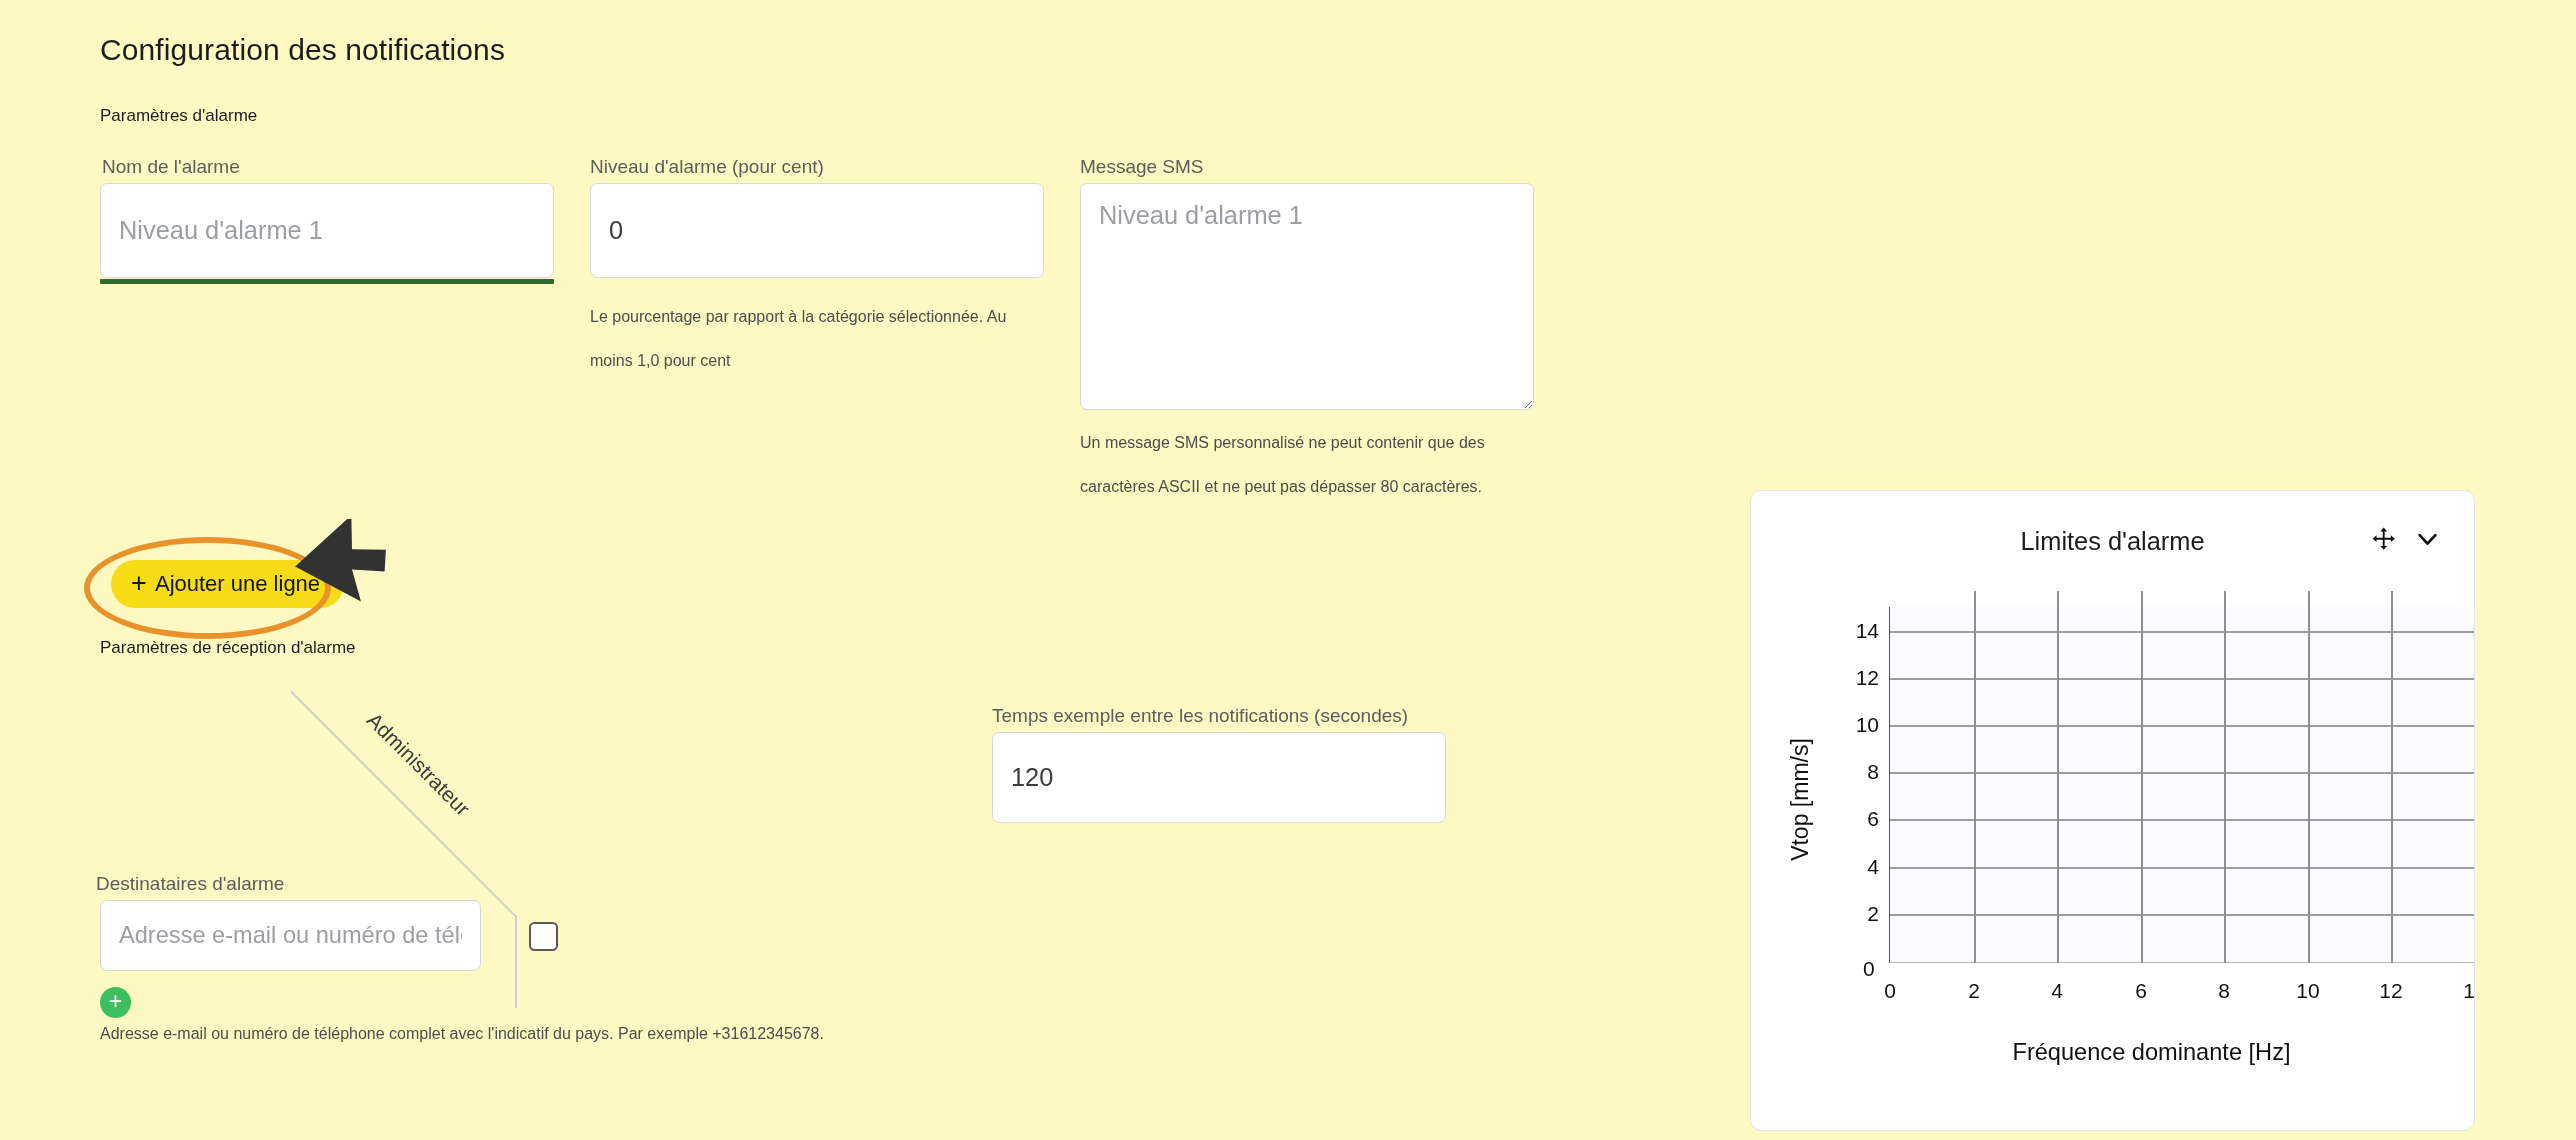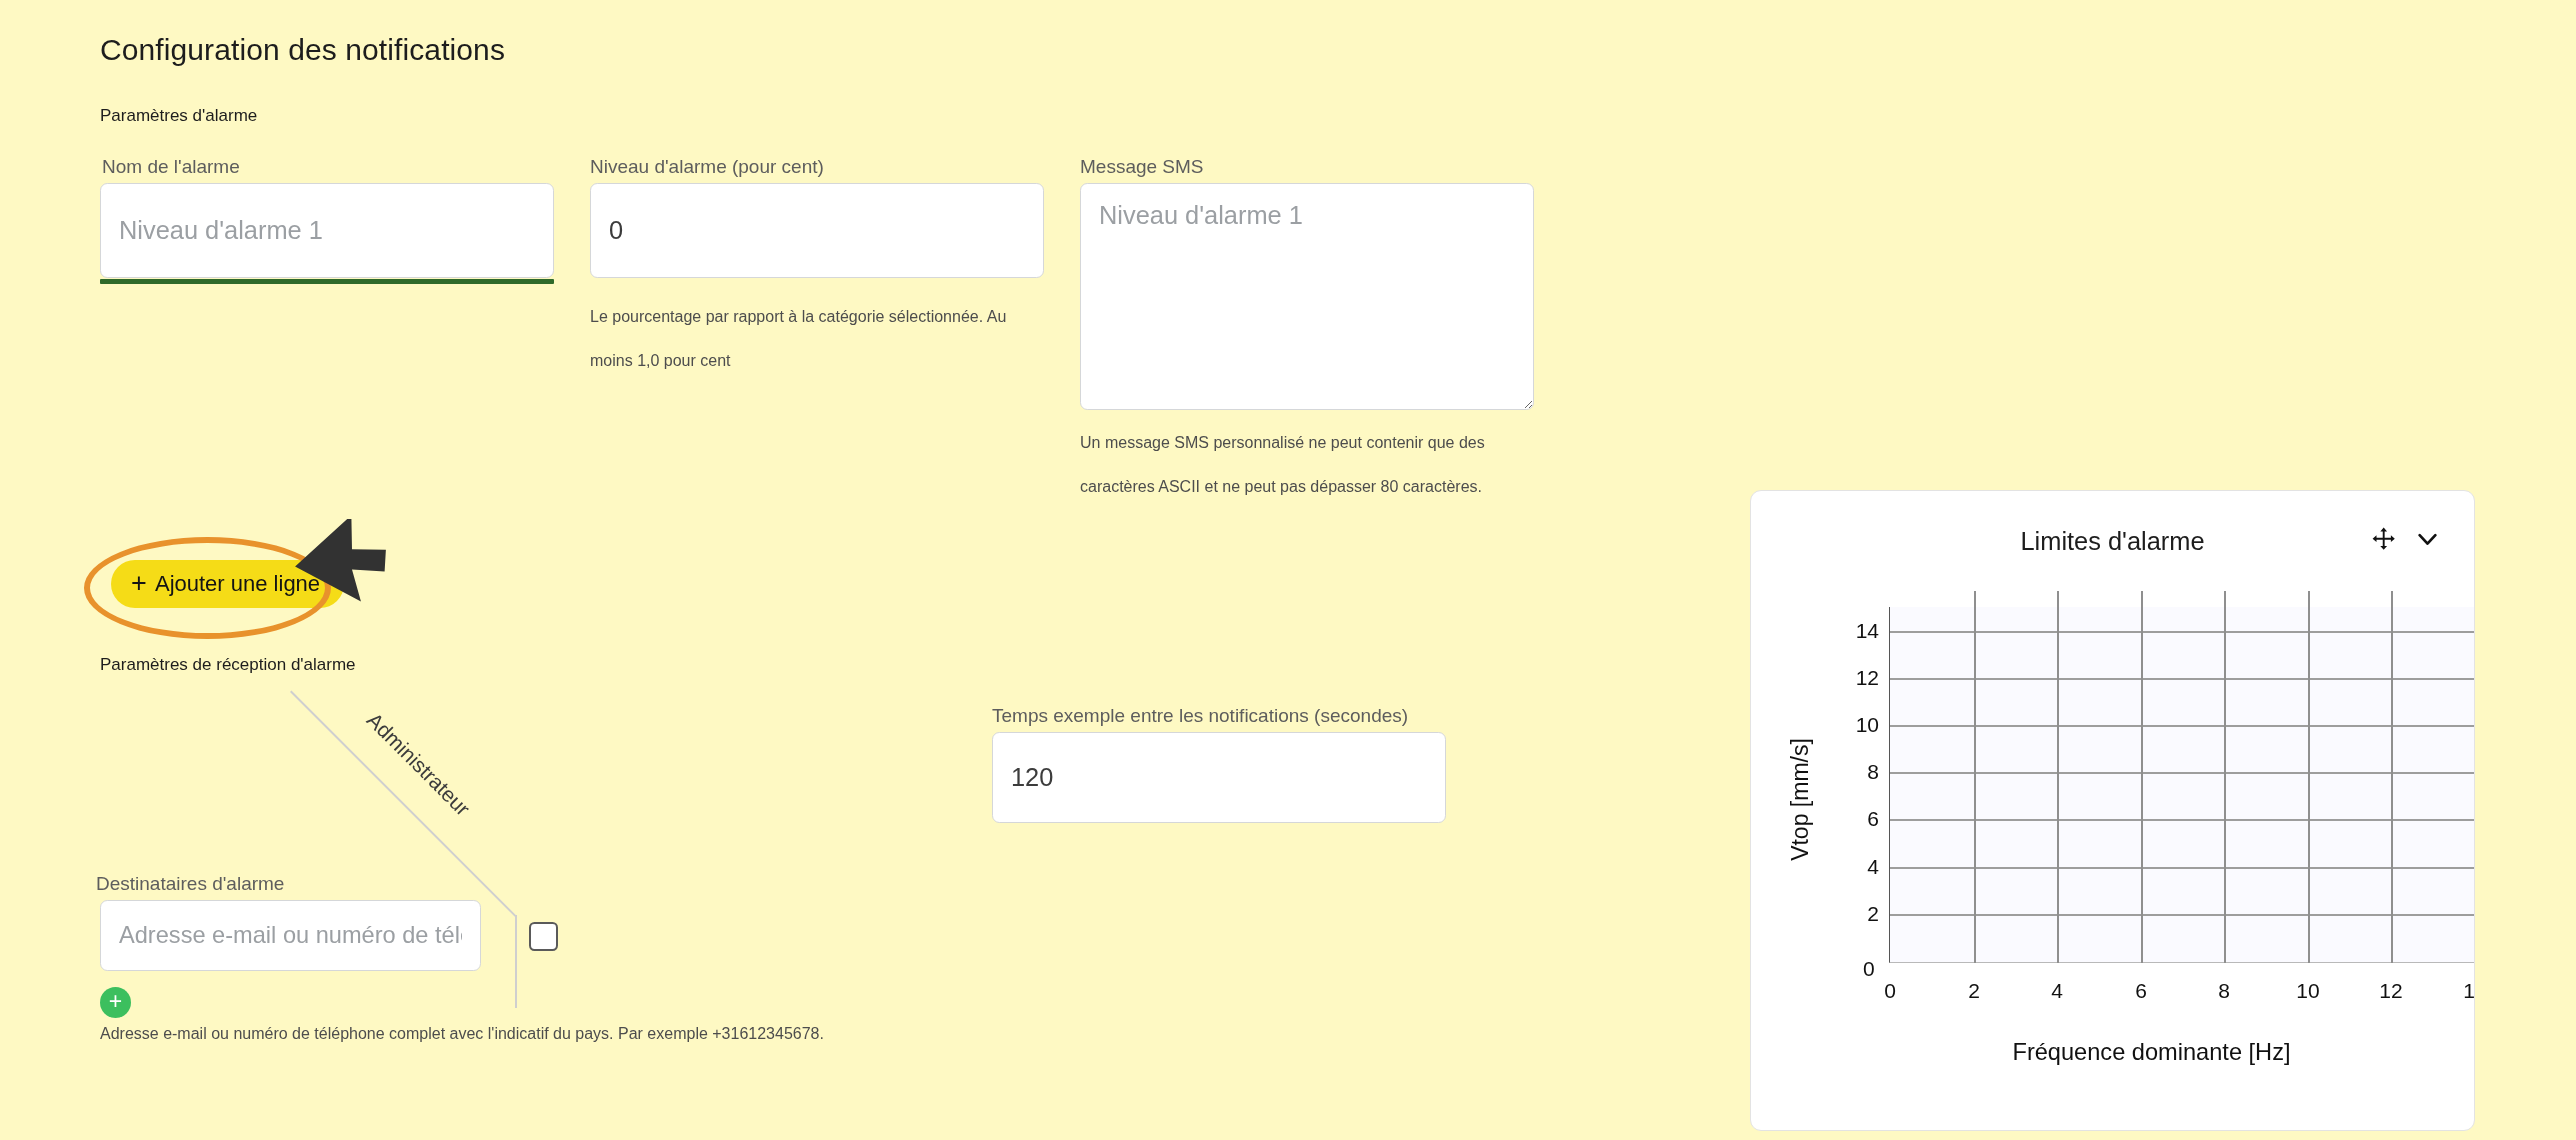--- a/index.html
+++ b/index.html
@@ -30,21 +30,21 @@
     letter-spacing: 0.1px;
   }
 
   .section-title {
     position: absolute;
     font-size: 17px;
     font-weight: 400;
     color: #1d1d1d;
   }
   .section-title.alarm-params { left: 100px; top: 106px; }
-  .section-title.reception-params { left: 100px; top: 638px; margin-top: 17px; }
+  .section-title.reception-params { left: 100px; top: 638px; }
 
   
   .field-label {
     position: absolute;
     font-size: 19px;
     color: #5d5d5d;
     white-space: nowrap;
   }
 
   

